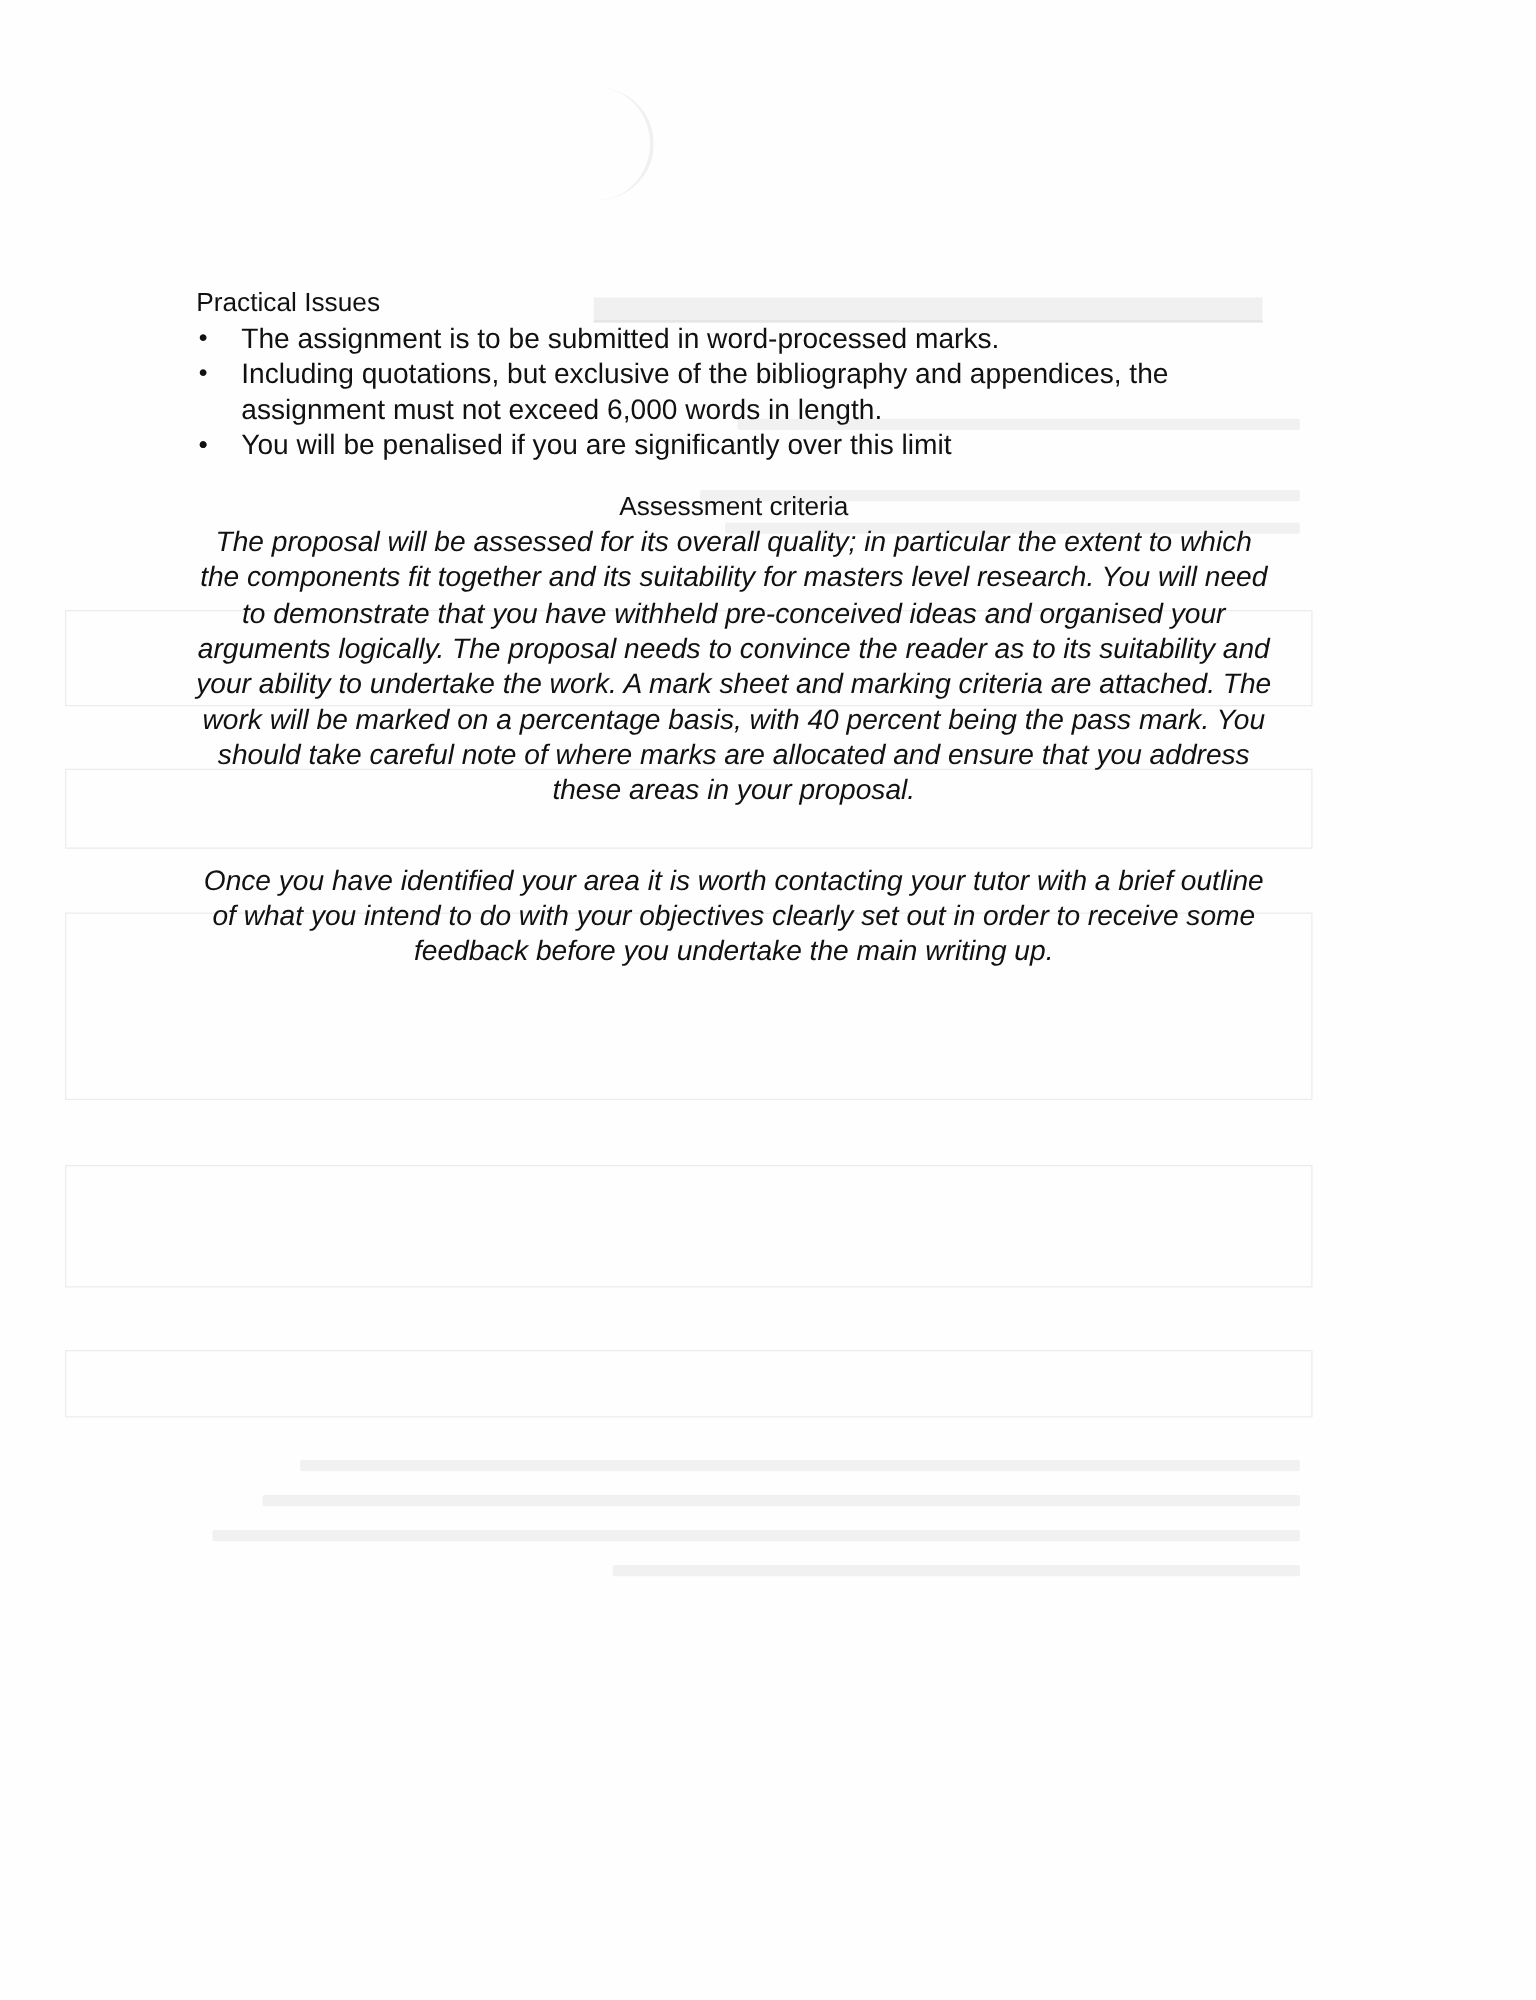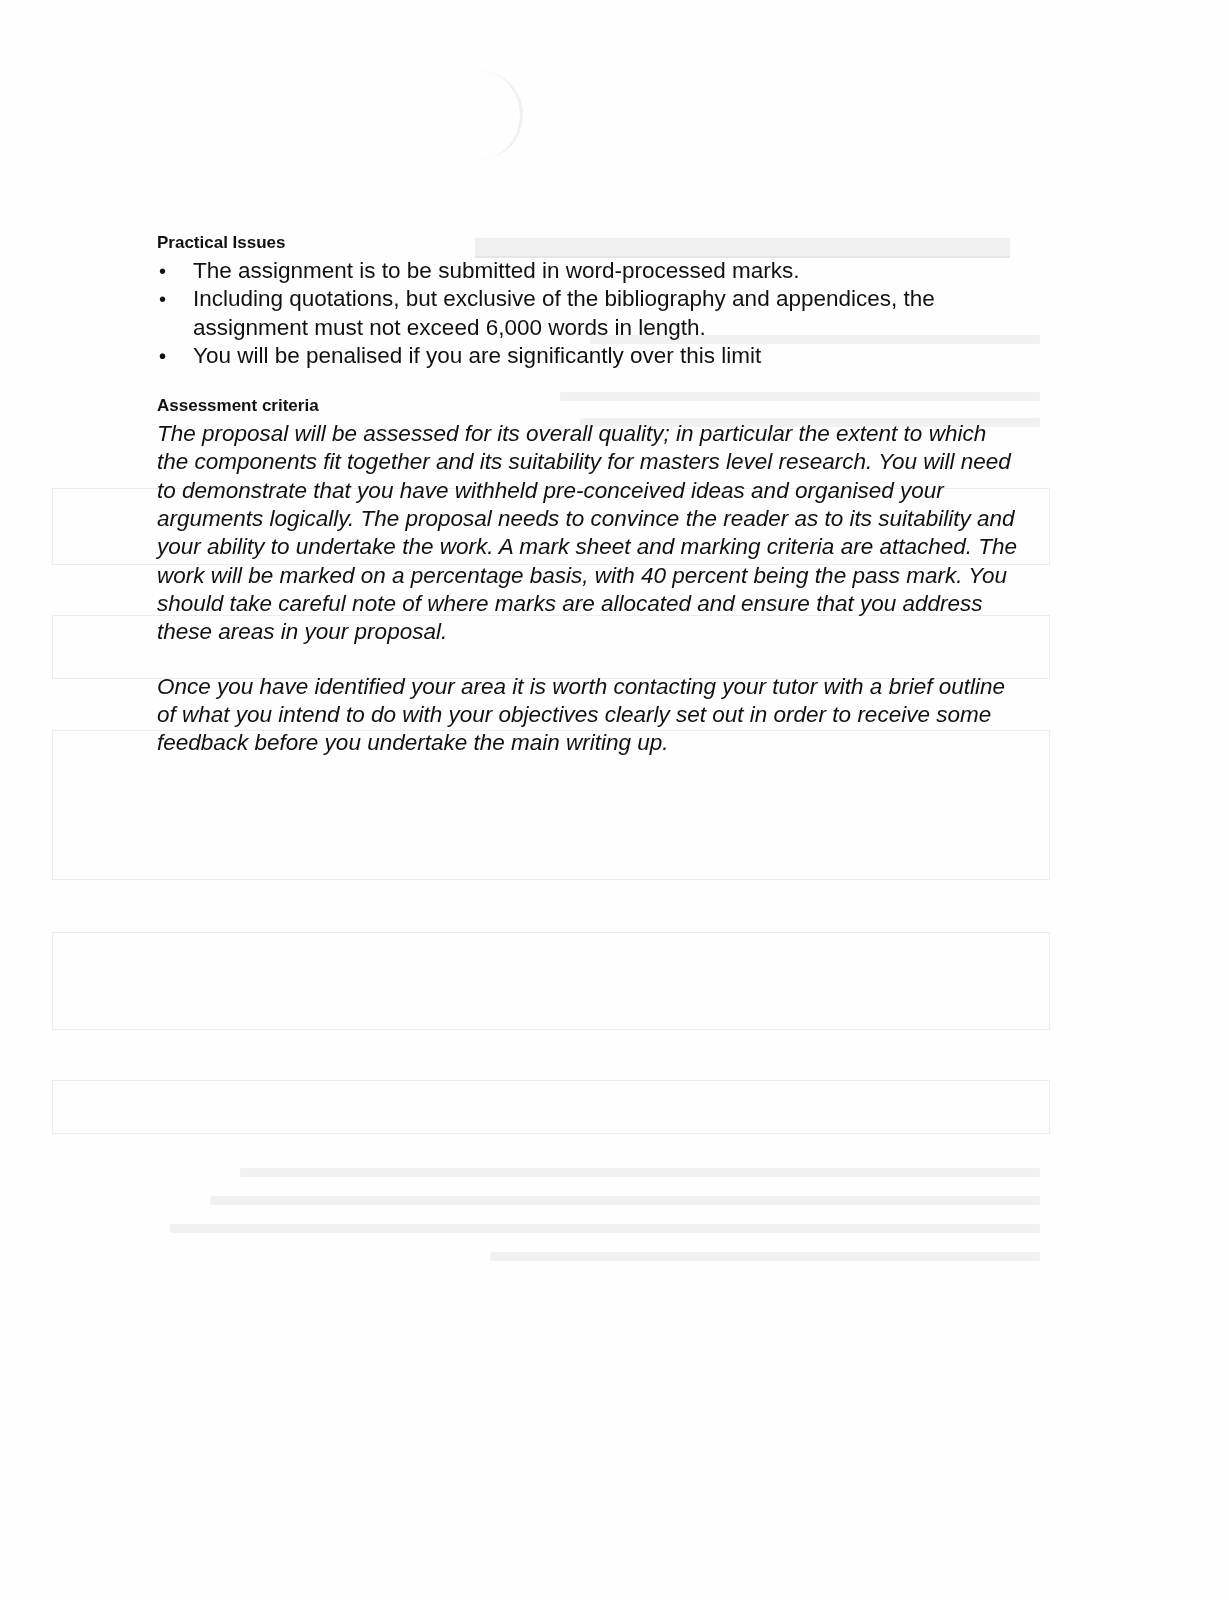--- a/index.html
+++ b/index.html
@@ -25,30 +25,30 @@
     }
     .bleed .mark {
       position: absolute; width: 60px; height: 90px;
       border-right: 3px solid #f0f0f0; border-radius: 0 60px 60px 0;
     }
     .content {
       position: absolute; left: 157px; top: 229px; width: 860px;
       font-size: 22.5px; line-height: 28.3px;
     }
     h2 {
-      font-size: 17px; font-weight: bold; margin: 0; line-height: 28px;
+      font-size: 21px; font-weight: normal; margin: 0; line-height: 28px;
     }
     ul { list-style: none; margin: 0; padding: 0; }
     ul li { position: relative; padding-left: 36px; }
     ul li .bullet {
       position: absolute; left: 2px; top: 0; font-size: 20px;
     }
     p { margin: 0; font-style: italic; }
-    .sec2 { margin-top: 22px; }
-    .para2 { margin-top: 26px; }
+    .sec2 { margin-top: 22px; text-align: center; }
+    .para2 { margin-top: 44px; }
   </style>
 </head>
 <body>
 
 <div class="page">
 
   <div class="bleed">
     <div class="mark" style="left:460px; top:70px;"></div>
     <div class="title" style="left:475px; top:238px; width:535px;"></div>
     <div class="line" style="left:590px; top:335px; width:450px;"></div>

